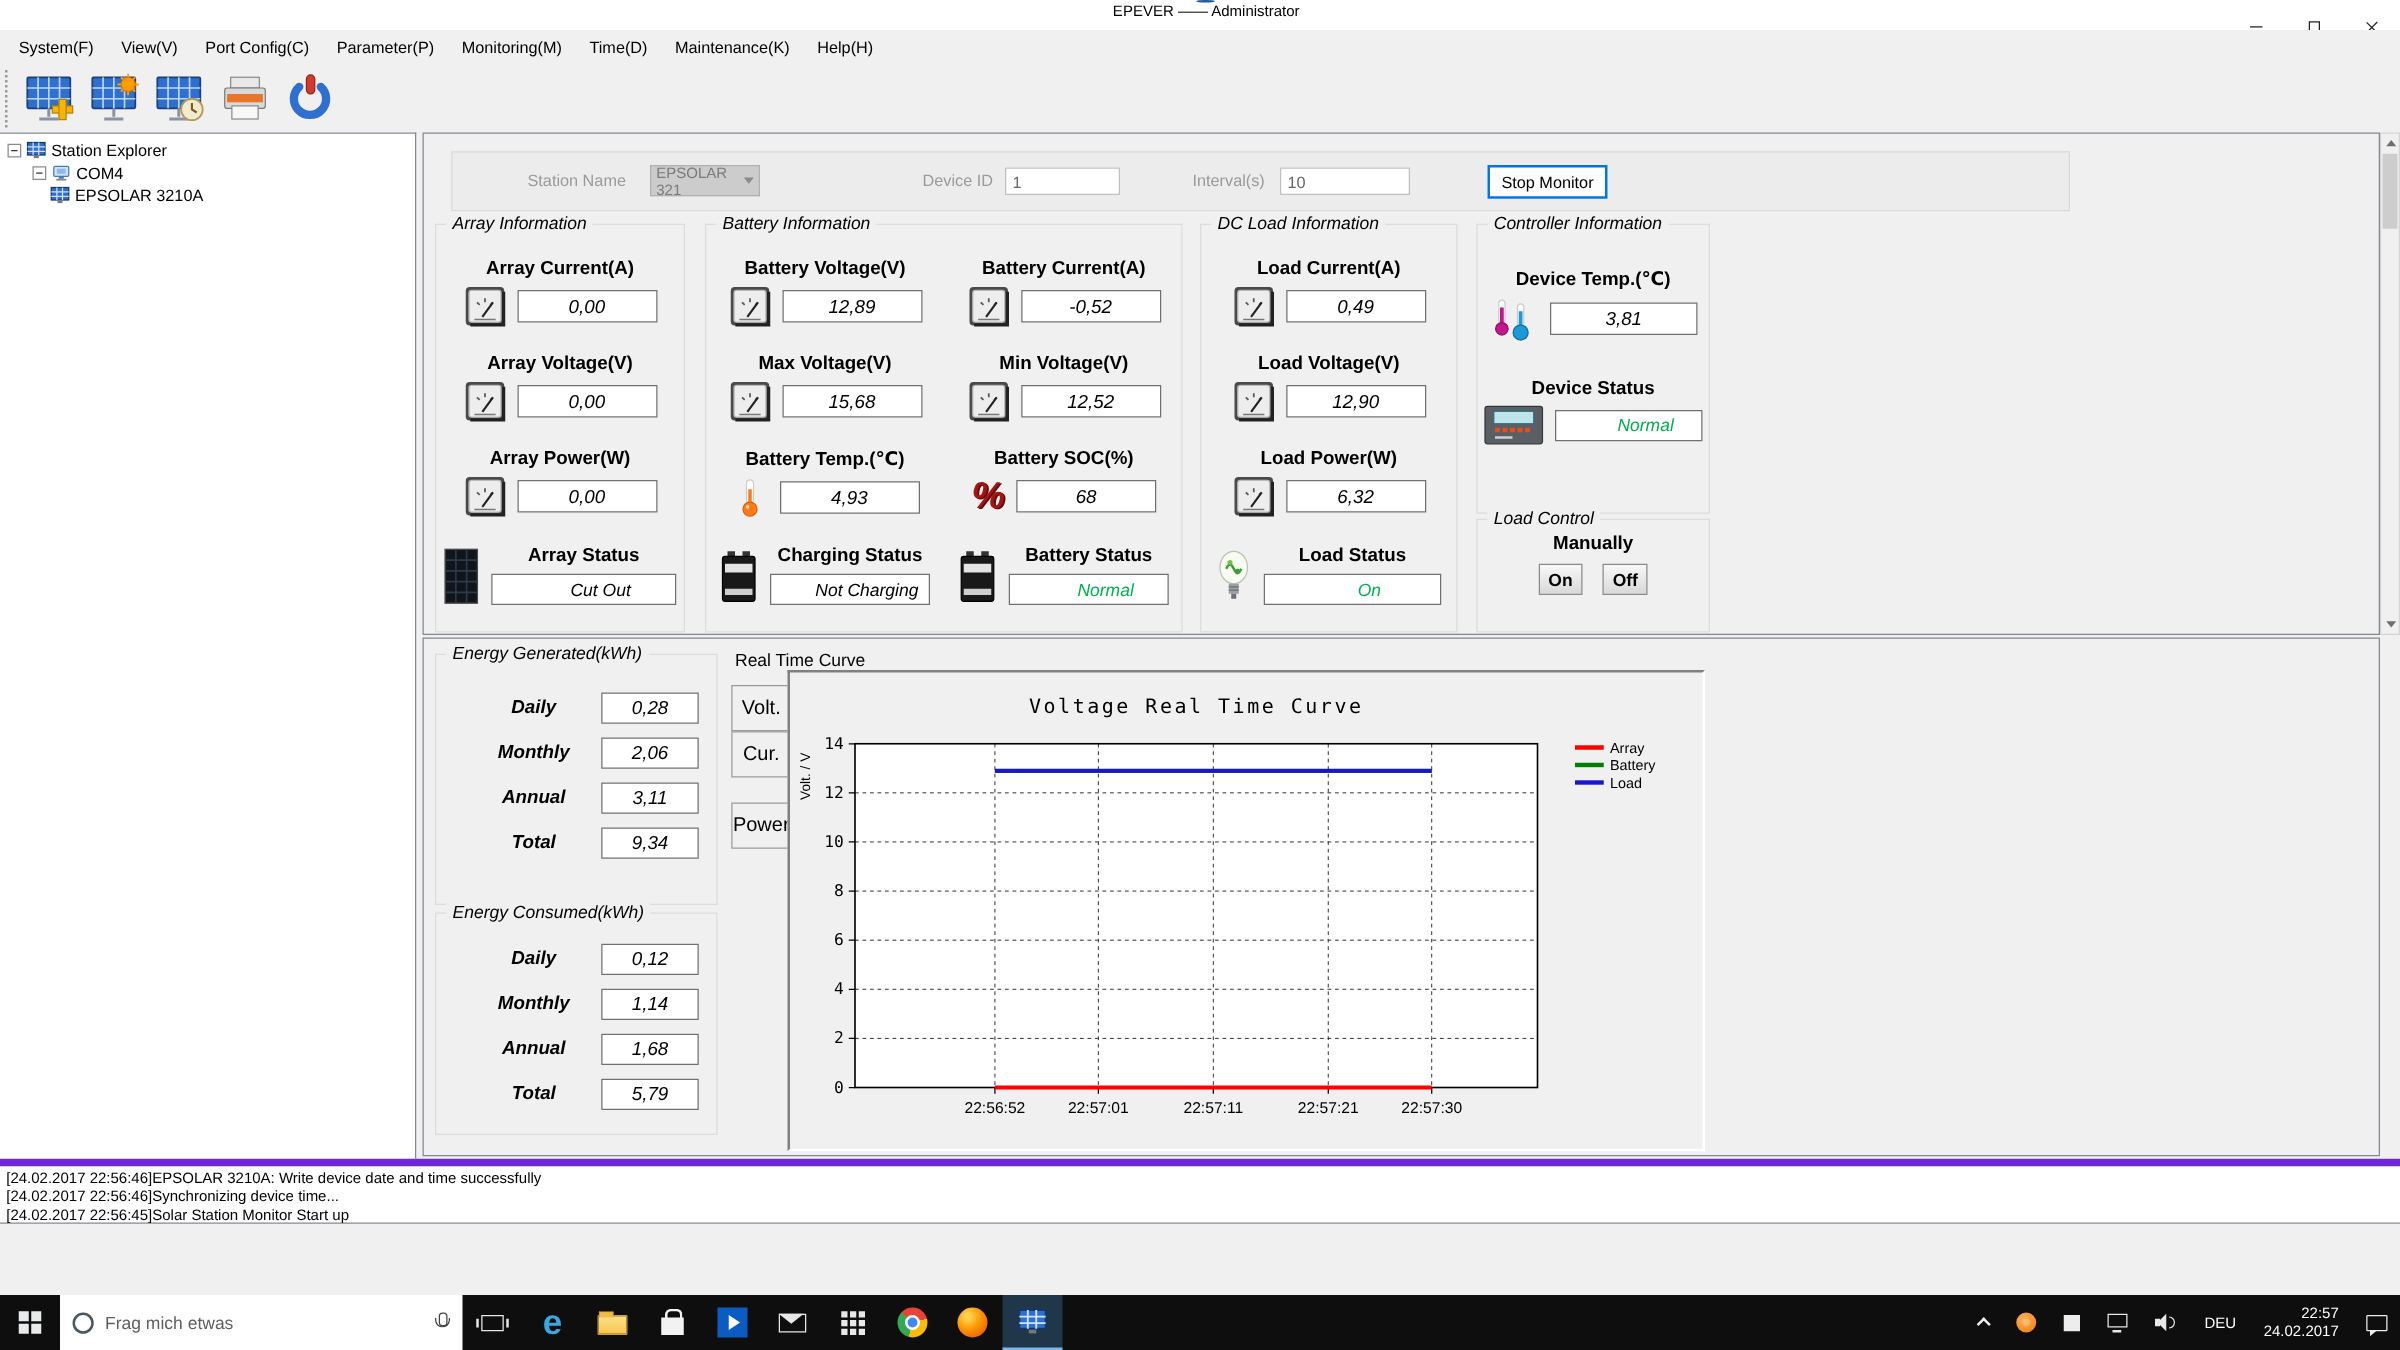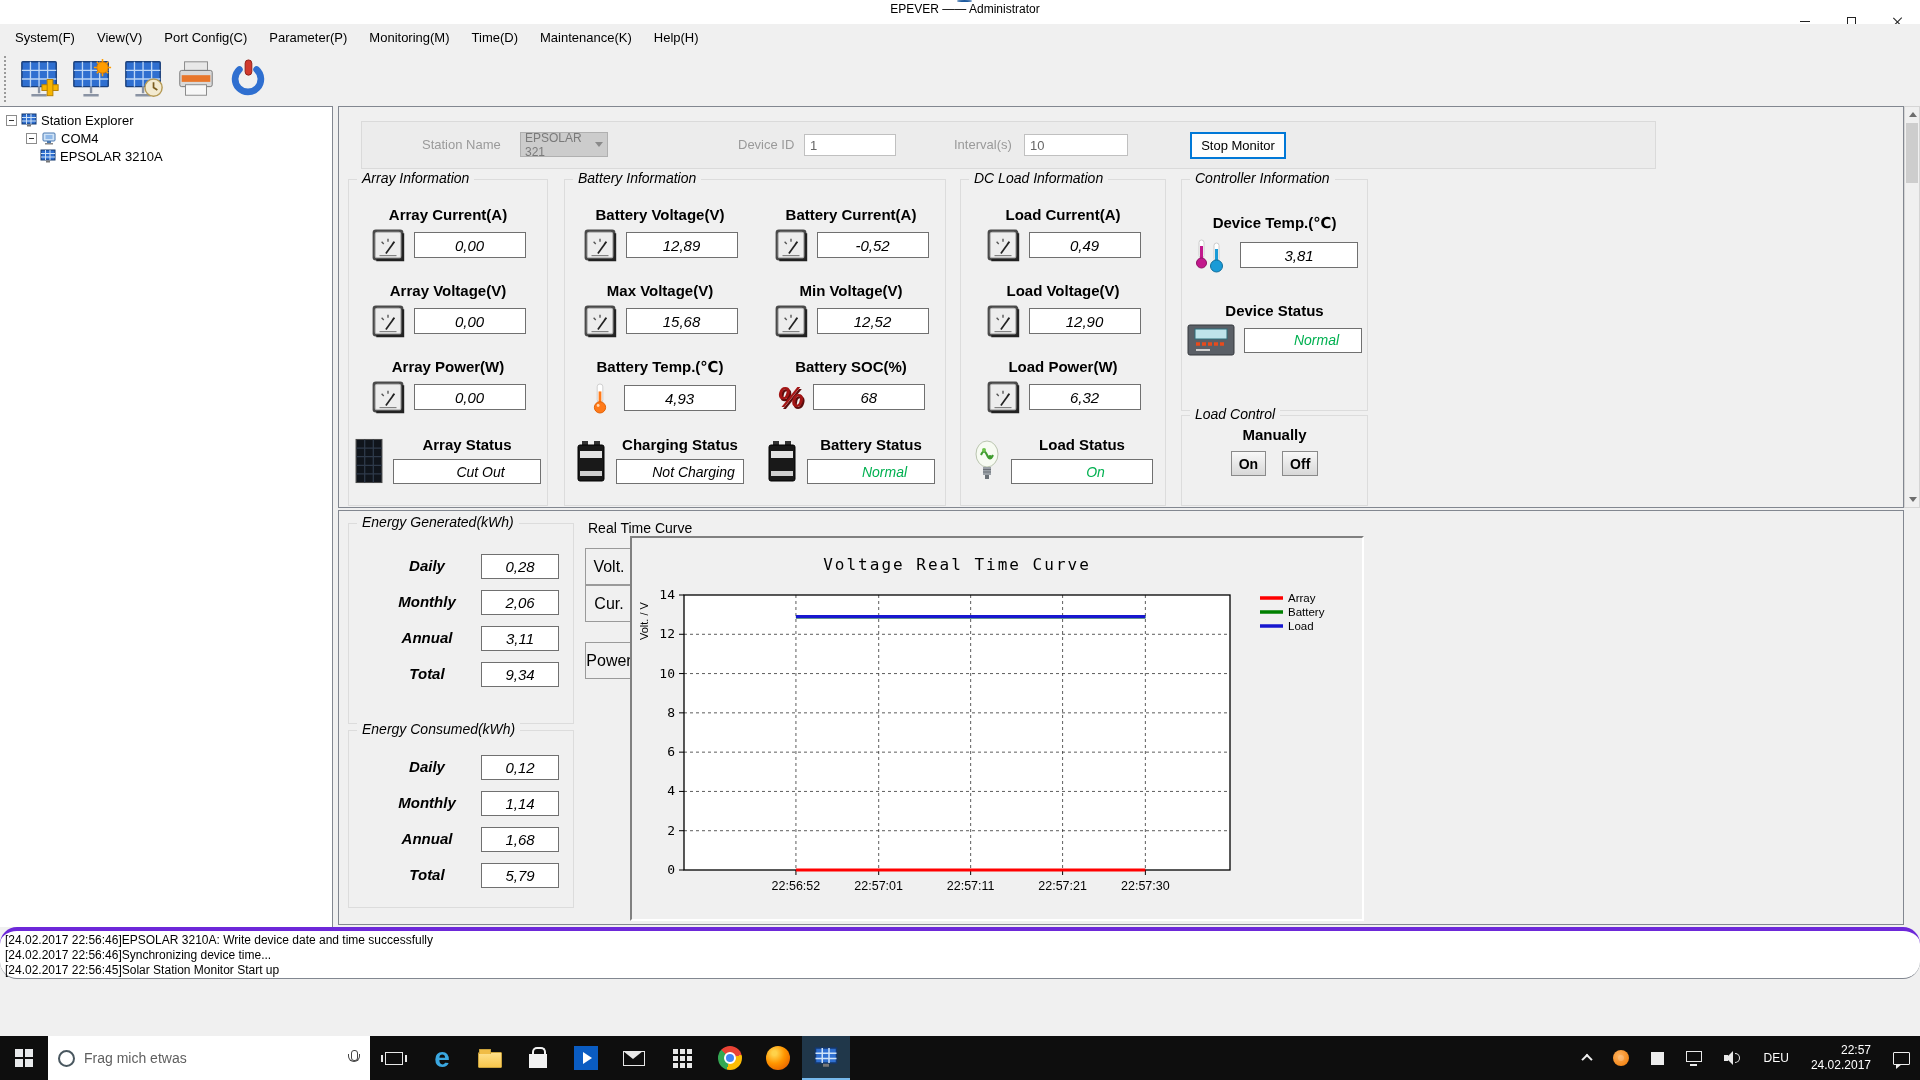--- a/index.html
+++ b/index.html
@@ -76,21 +76,21 @@
   
   .main-bottom { position:absolute; left:338px; top:510px; width:1566px; height:415px; background:#f0f0f0; border:1px solid #828790; }
   .erow { position:absolute; left:0; width:100%; height:26px; }
   .e-label { position:absolute; left:30px; width:96px; text-align:center; font-weight:bold; font-style:italic; font-size:15px; top:3px; }
   .e-value { position:absolute; left:132px; width:78px; height:25px; background:#fff; border:1px solid #707070; font-style:italic; font-size:15px; display:flex; align-items:center; justify-content:center; }
   .rtc-label { position:absolute; left:249px; top:9px; font-size:14px; }
   .curve-tab { position:absolute; left:246px; width:48px; height:37px; background:#f0f0f0; border:1px solid #9a9a9a; font-size:16px; display:flex; align-items:center; justify-content:center; cursor:pointer; }
   .chart-panel { position:absolute; left:291px; top:25px; width:734px; height:385px; background:#f0f0f0; border:2px solid; border-color:#808080 #ffffff #ffffff #808080; }
 
   
-  .logarea { position:absolute; left:0; top:927px; width:1920px; height:52px; background:#fff; border-top:4px solid #6d28d9; border-bottom:1px solid #828790; font-size:12px; line-height:15px; padding:2px 5px;border-radius:17px; }
+  .logarea { position:absolute; left:0; top:927px; width:1920px; height:52px; background:#fff; border-top:6px solid #6d28d9; border-bottom:1px solid #828790; font-size:12px; line-height:15px; padding:2px 5px; }
 
   
   .taskbar { position:absolute; left:0; top:1036px; width:1920px; height:44px; background:#0e0e0e; display:flex; align-items:stretch; }
   .tk-btn { width:48px; display:flex; align-items:center; justify-content:center; }
   .winlogo { display:grid; grid-template-columns:8px 8px; grid-template-rows:8px 8px; gap:2px; transform:skewY(0deg); }
   .winlogo span { background:#e8eaec; }
   .searchbox { width:322px; background:#fff; display:flex; align-items:center; padding:0 10px; gap:9px; }
   .cort { width:17px; height:17px; border-radius:50%; border:2px solid #49575f; flex:0 0 auto; }
   .search-text { font-size:14px; color:#5f5f5f; flex:1; }
   .mic { position:relative; width:12px; height:16px; flex:0 0 auto; }

